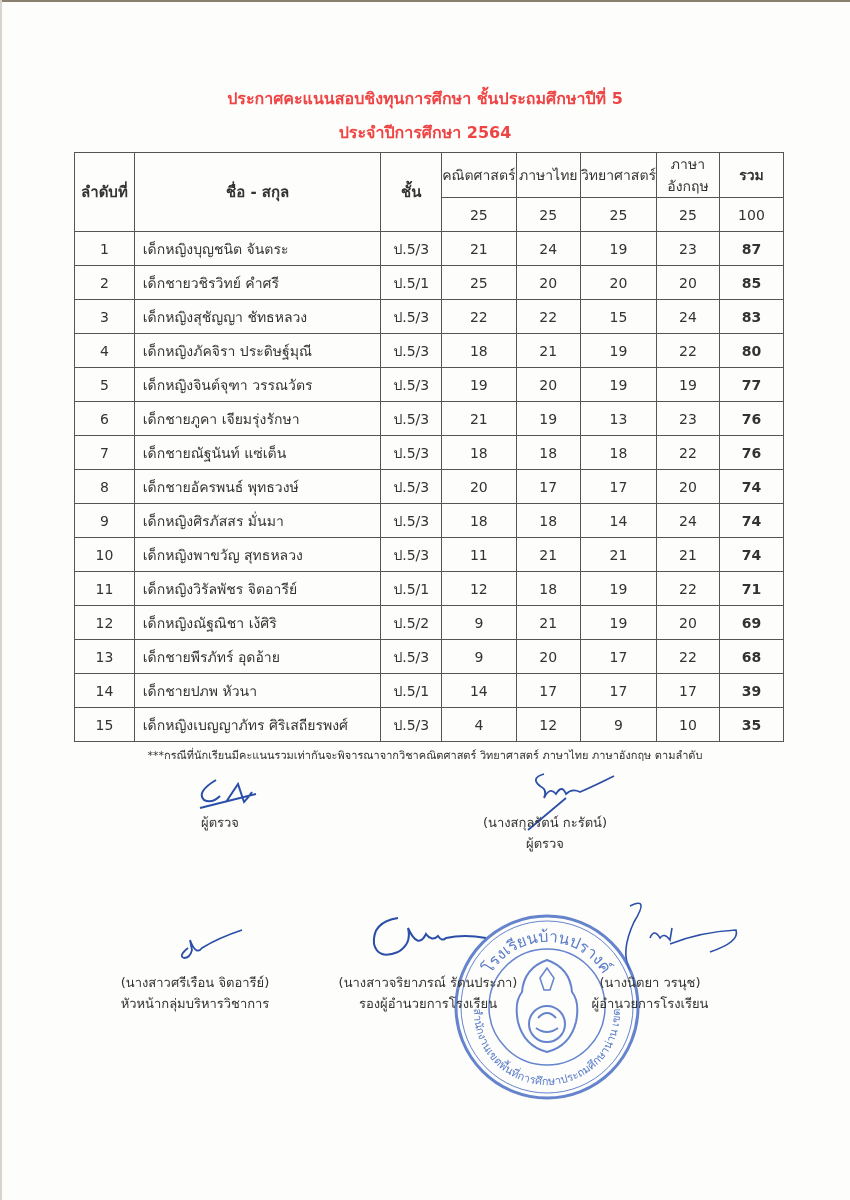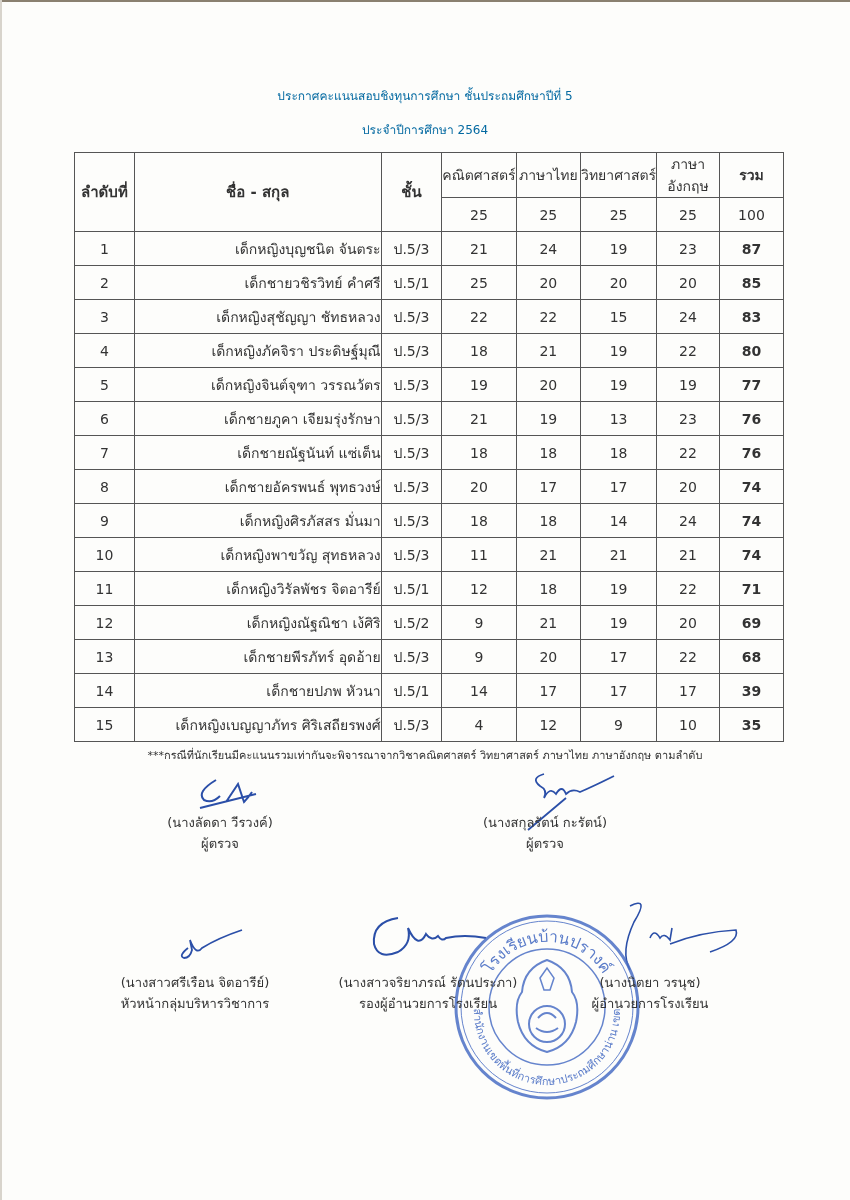--- a/index.html
+++ b/index.html
@@ -1,29 +1,29 @@
 <!DOCTYPE html>
 <html><head>
 <meta charset="utf-8">
 <style>
   html, body { margin:0; padding:0; }
   body { width:850px; height:1200px; background:#fdfdfb; position:relative; overflow:hidden;
          font-family:"DejaVu Sans", "Liberation Sans", sans-serif; color:#2a2a2a; }
   .edge-top { position:absolute; left:0; top:0; width:850px; height:2px; background:#8a8070; }
   .edge-left { position:absolute; left:0; top:0; width:2px; height:1200px; background:#d8d4cc; }
-  .title { position:absolute; left:0; width:850px; text-align:center; font-weight:normal; font-size:12px; color:#0369a1; }
+  .title { position:absolute; left:0; width:850px; text-align:center; font-weight:bold; font-size:16px; color:#ef4444; }
   .t1 { top:86px; }
   .t2 { top:120px; }
   table { position:absolute; left:74px; top:152px; border-collapse:collapse; width:710px; }
   td, th { border:1.5px solid #555; padding:0; text-align:center; height:33px; font-size:14px; color:#333; font-weight:normal; }
   th.hbig { font-size:15px; font-weight:bold; }
   th.hsmall { font-size:14px; height:35px; font-weight:normal; }
   th.max { font-size:14px; font-weight:normal; height:33px; }
   th.total-h { font-size:14px; font-weight:bold; }
-  td.name { text-align:right; padding-left:16px; }
+  td.name { text-align:left; padding-left:8px; }
   td.total { font-weight:bold; }
   .note { position:absolute; left:0; width:850px; top:746px; text-align:center; font-size:11px; color:#333; }
   .sig { position:absolute; text-align:center; font-size:13px; color:#333; }
   .sig .nm { display:block; }
   .sig .role { display:block; }
   .sigmark { position:absolute; }
   .stamp { position:absolute; left:452px; top:912px; width:190px; height:190px; }
 </style>
 </head>
 <body>
@@ -250,21 +250,20 @@
   <text font-size="11" fill="#4a6fc4" opacity="0.9" font-family="DejaVu Sans, sans-serif">
     <textPath href="#arcBot" startOffset="50%" text-anchor="middle">สำนักงานเขตพื้นที่การศึกษาประถมศึกษาน่าน เขต</textPath>
   </text>
   <path d="M95 48 Q72 56 70 80 Q62 90 66 110 Q72 134 95 140 Q118 134 124 110 Q128 90 120 80 Q118 56 95 48 Z" fill="none" stroke="#4a6fc4" stroke-width="2" opacity="0.85"></path>
   <circle cx="95" cy="112" r="18" fill="none" stroke="#4a6fc4" stroke-width="2" opacity="0.85"></circle>
   <path d="M86 106 Q95 96 104 106 M84 116 Q95 124 106 116" fill="none" stroke="#4a6fc4" stroke-width="2" opacity="0.85"></path>
   <path d="M88 66 L95 56 L102 66 L98 78 L92 78 Z" fill="none" stroke="#4a6fc4" stroke-width="1.5" opacity="0.85"></path>
 </svg>
 
 <div class="sig" style="left:120px;top:812px;width:200px;">
-  <span class="nm">(นางลัดดา  วีรวงค์)</span>
   <span class="role">ผู้ตรวจ</span>
 </div>
 <div class="sig" style="left:450px;top:812px;width:190px;">
   <span class="nm">(นางสกุลรัตน์  กะรัตน์)</span>
   <span class="role">ผู้ตรวจ</span>
 </div>
 <div class="sig" style="left:100px;top:972px;width:190px;">
   <span class="nm">(นางสาวศรีเรือน  จิตอารีย์)</span>
   <span class="role">หัวหน้ากลุ่มบริหารวิชาการ</span>
 </div>

